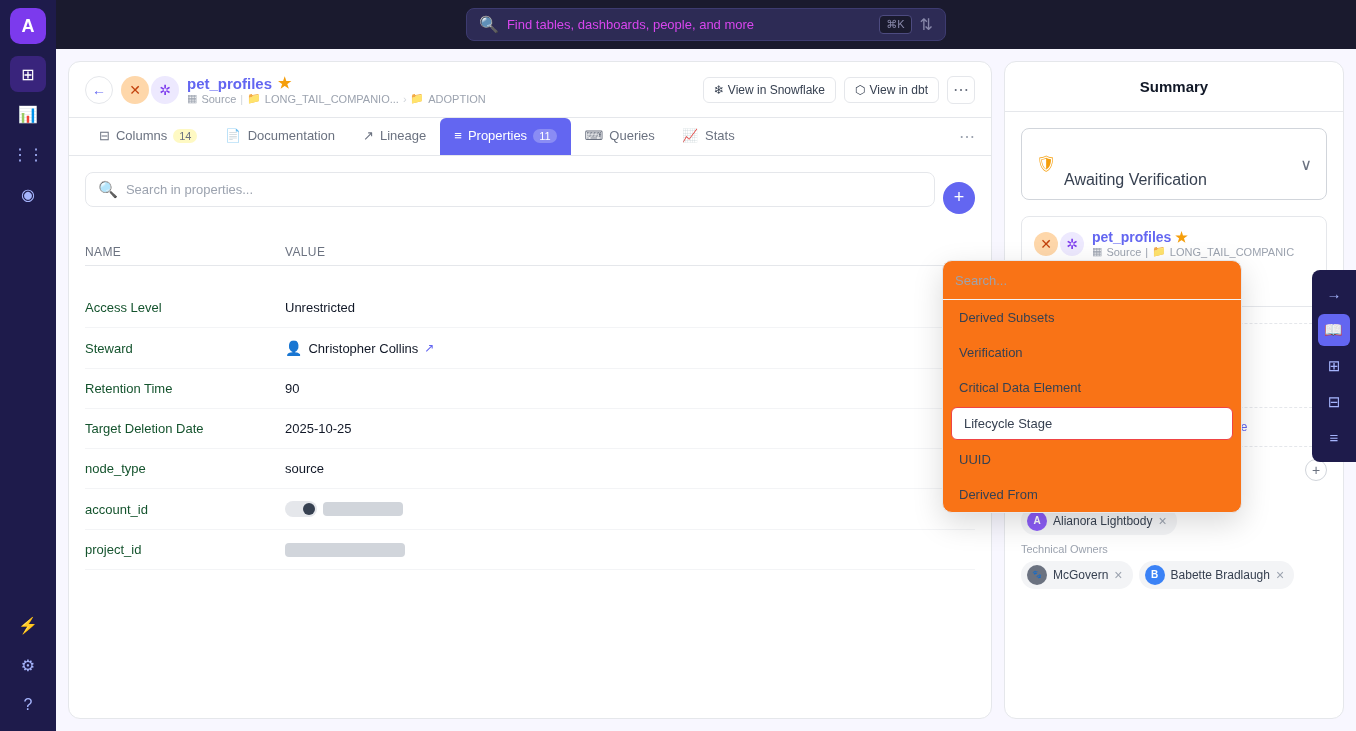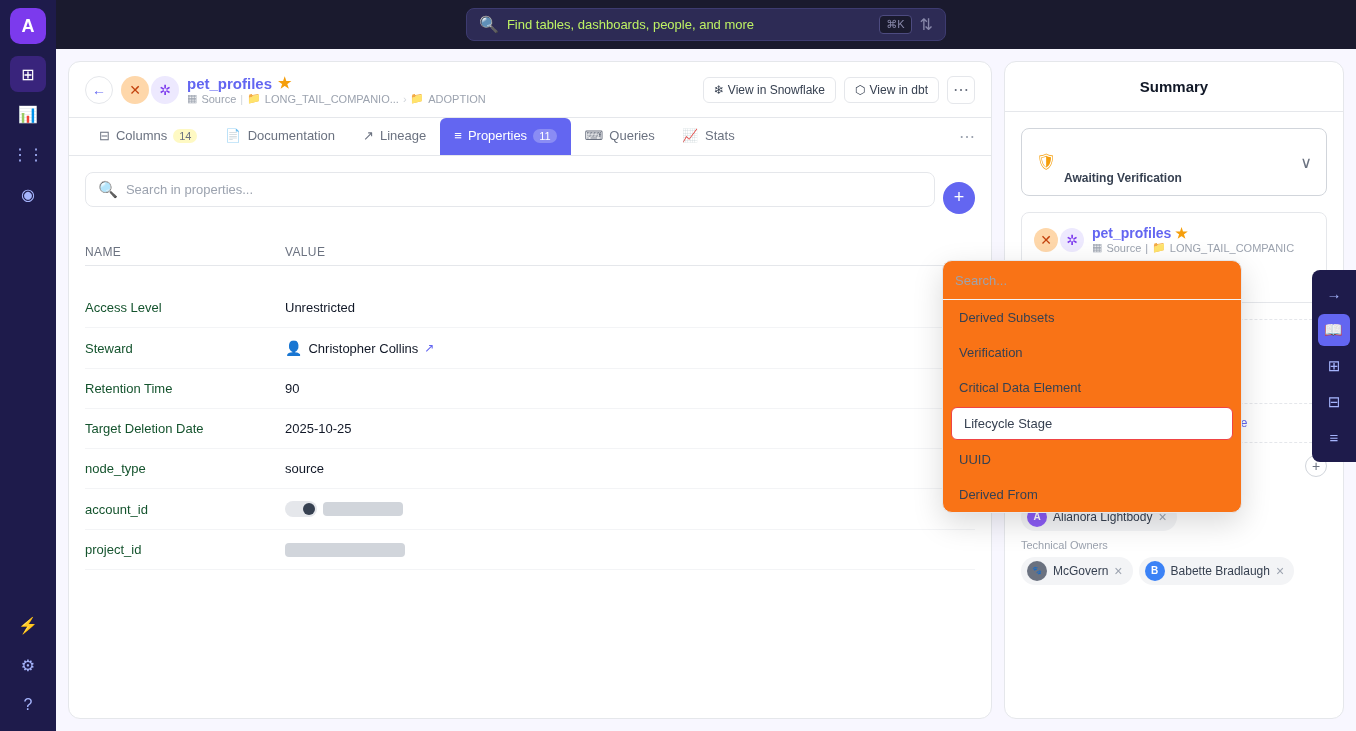--- a/index.html
+++ b/index.html
@@ -58,21 +58,21 @@
       border: 1px solid #3d3b70;
       border-radius: 8px;
       display: flex;
       align-items: center;
       padding: 6px 12px;
       gap: 8px;
       width: 480px;
       cursor: pointer;
     }
     .search-bar-text {
-      color: #bef264;
+      color: #d946ef;
       font-size: 13px;
       flex: 1;
     }
     .search-kbd {
       background: #1a1a2e;
       border: 1px solid #4d4b80;
       border-radius: 4px;
       color: #8888aa;
       font-size: 11px;
       padding: 2px 6px;
@@ -356,23 +356,23 @@
       display: flex;
       align-items: center;
       gap: 8px;
     }
     .shield-icon {
       width: 20px; height: 20px;
       color: #f59e0b;
       font-size: 16px;
     }
     .verification-text {
-      font-size: 12px;
+      font-size: 16px;
       color: #374151;
-      font-weight: 700;
+      font-weight: 400;
       margin-top: 32px;
     }
 
     
     .resource-card {
       border: 1px solid #e5e7eb;
       border-radius: 8px;
       padding: 12px;
       margin-bottom: 16px;
     }

